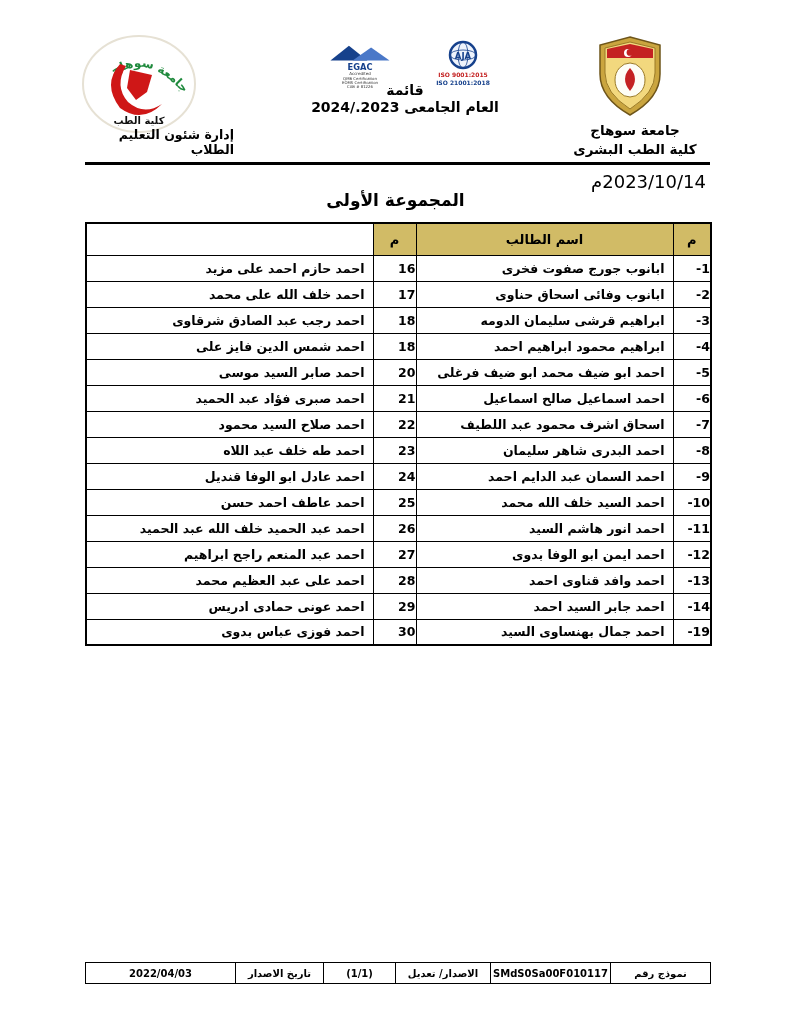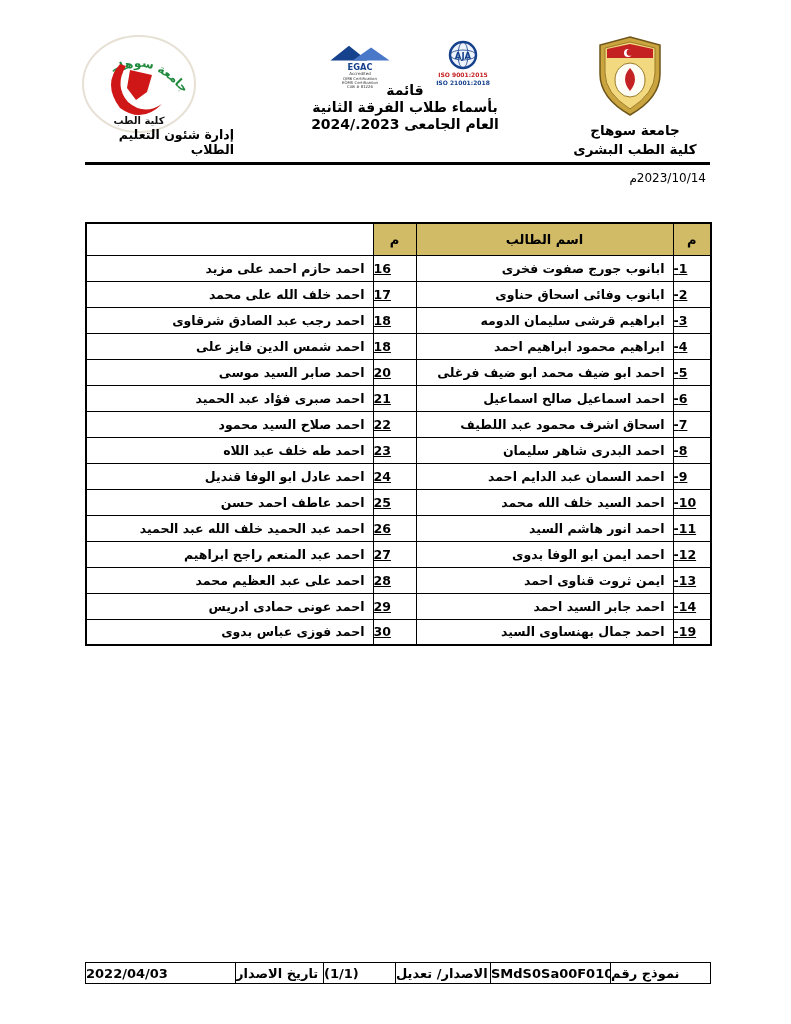--- a/index.html
+++ b/index.html
@@ -21,39 +21,39 @@
   .logo-aja     { left:424px; top:40px; width:78px; height:50px; }
   .center-block { left:283px; top:82px; width:244px; text-align:center;
                   direction:rtl; line-height:17px; }
   .center-block .ln { font-weight:bold; font-size:14px; white-space:nowrap; }
   .center-block .ln-small { font-size:12px; }
   .logo-univ    { left:597px; top:36px; width:66px; height:80px; }
   .right-block  { left:570px; top:121px; width:130px; text-align:center;
                   direction:rtl; font-weight:bold; font-size:13.5px; line-height:19px; }
   .rule { left:85px; top:162px; width:625px; height:3px; background:#000; }
   .date-line { left:520px; top:171px; width:186px; direction:rtl;
-               font-size:12px; white-space:nowrap; }
+               font-size:18px; white-space:nowrap; }
   .group-title { left:0; top:190px; width:791px; text-align:center;
                  direction:rtl; font-weight:bold; font-size:17px; }
 
   
   table.students { left:85px; top:222px; width:625px; border-collapse:collapse;
                    direction:rtl; table-layout:fixed; border:2px solid #000; }
   table.students th, table.students td { border:1px solid #000; overflow:hidden; }
   table.students th { background:#d1bb66; font-size:13px; font-weight:bold; height:32px; }
   table.students th.blank { background:#ffffff; }
   table.students td { height:26px; font-weight:bold; font-size:12.5px; }
-  td.num  { text-align:left;text-decoration:underline; }
+  td.num  { text-align:right; }
   td.name { text-align:right; padding-right:8px; white-space:nowrap; }
 
   
   table.footer { left:85px; top:962px; width:625px; border-collapse:collapse;
                  table-layout:fixed; border:1px solid #000; }
-  table.footer td { border:1px solid #000; height:21px; 
-                    font-size:13px; font-weight:bold; white-space:nowrap; overflow:hidden; }
+  table.footer td { border:1px solid #000; height:21px; text-align:center;
+                    font-size:10px; font-weight:bold; white-space:nowrap; overflow:hidden; }
 </style>
 </head>
 <body>
 
 <div class="abs" style="left:0;top:0;width:791px;height:1024px;">
 
   <svg class="abs logo-college" viewBox="0 0 118 100">
     <ellipse cx="59" cy="50" rx="56" ry="48" fill="#ffffff" stroke="#e6e1d4" stroke-width="2"></ellipse>
     <defs>
         <path id="arcTop" d="M16,58 Q59,8 102,58" fill="none"></path>
@@ -82,21 +82,20 @@
     <circle cx="39" cy="15" r="13" fill="#eef3fc" stroke="#16418c" stroke-width="2.5"></circle>
     <ellipse cx="39" cy="15" rx="13" ry="5" fill="none" stroke="#16418c" stroke-width="0.8"></ellipse>
     <ellipse cx="39" cy="15" rx="5" ry="13" fill="none" stroke="#16418c" stroke-width="0.8"></ellipse>
     <text x="39" y="18.5" text-anchor="middle" font-size="8.5" font-weight="bold" fill="#16418c">AJA</text>
     <text x="39" y="37" text-anchor="middle" font-size="6" font-weight="bold" fill="#c42222">ISO 9001:2015</text>
     <text x="39" y="45" text-anchor="middle" font-size="6" font-weight="bold" fill="#16418c">ISO 21001:2018</text>
   </svg>
 
   <div class="abs center-block">
     <div class="ln">قائمة</div>
-    <div class="ln">بأسماء طلاب الفرقة الثانية</div>
     <div class="ln">العام الجامعى 2023./2024</div>
   </div>
 
   <svg class="abs logo-univ" viewBox="0 0 66 80">
     <path d="M33,1 L63,9 V38 Q63,62 33,79 Q3,62 3,38 V9 Z" fill="#caa53f" stroke="#6e551a" stroke-width="1.5"></path>
     <path d="M33,6 L58,12 V37 Q58,57 33,73 Q8,57 8,37 V12 Z" fill="#f2d87e" stroke="#9a7a28"></path>
     <path d="M33,8 L56,13 V22 H10 V13 Z" fill="#c42222"></path>
     <circle cx="31" cy="17" r="4" fill="#ffffff"></circle>
     <circle cx="33" cy="16.4" r="3.4" fill="#c42222"></circle>
     <ellipse cx="33" cy="44" rx="15" ry="17" fill="#fdfdf6" stroke="#9a7a28"></ellipse>
@@ -105,20 +104,21 @@
 
   <div class="abs right-block">
     <div>جامعة سوهاج</div>
     <div>كلية الطب البشرى</div>
   </div>
 
   <div class="abs rule"></div>
 
   <div class="abs date-line">2023/10/14م</div>
 
+  <div class="abs group-title">المجموعة الأولى</div>
 
   <table class="abs students">
     <colgroup>
       <col style="width:38px">
         <col style="width:257px">
         <col style="width:43px">
         <col style="width:287px">
     </colgroup>
     <thead>
       <tr>
@@ -196,21 +196,21 @@
         <td class="name">احمد عبد الحميد خلف الله عبد الحميد</td>
       </tr>
       <tr>
         <td class="num">12-</td>
         <td class="name">احمد ايمن ابو الوفا بدوى</td>
         <td class="num">27</td>
         <td class="name">احمد عبد المنعم راجح ابراهيم</td>
       </tr>
       <tr>
         <td class="num">13-</td>
-        <td class="name">ايمن ثروت قناوى احمد</td>
+        <td class="name">احمد وافد قناوى احمد</td>
         <td class="num">28</td>
         <td class="name">احمد على عبد العظيم محمد</td>
       </tr>
       <tr>
         <td class="num">14-</td>
         <td class="name">احمد جابر السيد احمد</td>
         <td class="num">29</td>
         <td class="name">احمد عونى حمادى ادريس</td>
       </tr>
       <tr>

